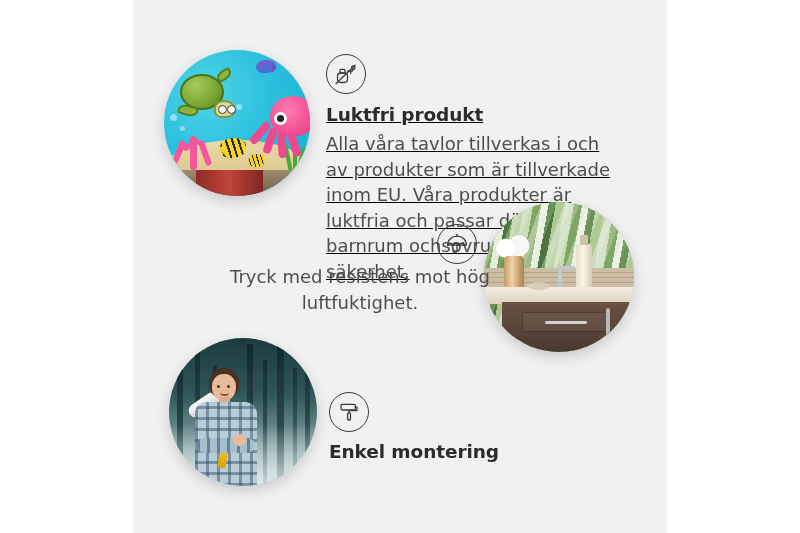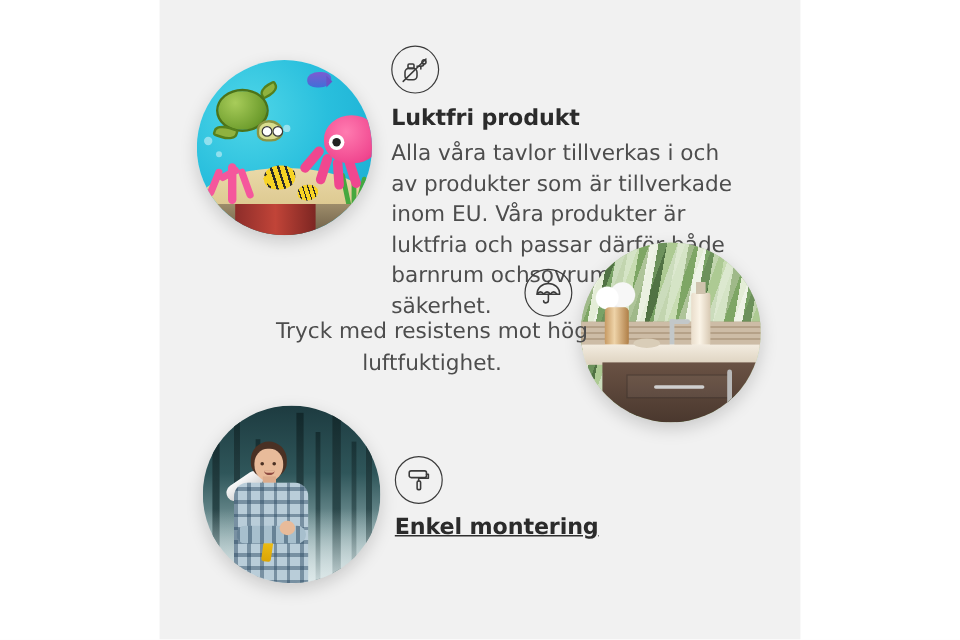--- a/index.html
+++ b/index.html
@@ -350,31 +350,31 @@
     letter-spacing: -0.1px;
     line-height: 1.25;
   }
   .f-body {
     font-size: 18px;
     color: #4d4d4d;
     line-height: 1.42;
   }
 
   
-  .block-1 { left: 193px; top: 38px; width: 300px; }
+  .block-1 { left: 193px; top: 54px; width: 300px; text-decoration: underline; }
   .block-1 .f-title { margin: 9px 0 5px; }
   .block-1 .f-body { width: 291px; }
 
   
   .block-2 { left: 62px; top: 224px; width: 330px; text-align: center; }
   .block-2 .icon-wrap { display: flex; justify-content: flex-end; padding-right: 48px; }
   .block-2 .f-title { margin: 8px 0 3px; }
 
   
-  .block-3 { left: 196px; top: 380px; width: 280px; text-decoration: underline; }
+  .block-3 { left: 196px; top: 392px; width: 280px; }
   .block-3 .f-title { margin: 8px 0 3px; }
   .block-3 .f-body { font-size: 13.2px; }
 </style>
 </head>
 <body>
 
 <div class="stage">
   <div class="panel">
 
     <div class="photo photo-sea">

